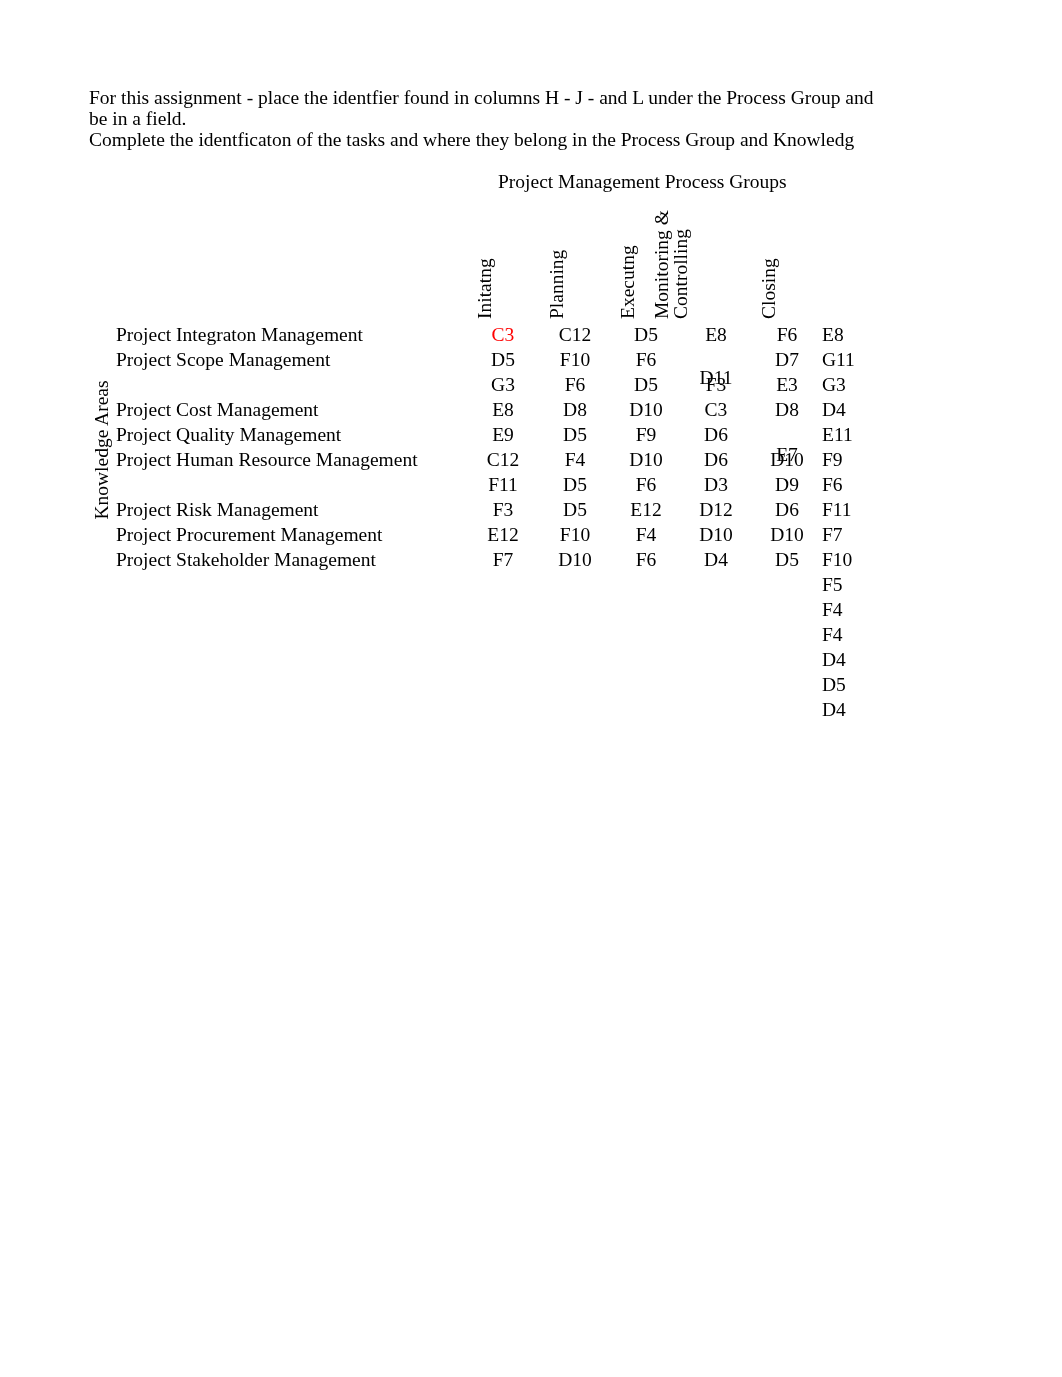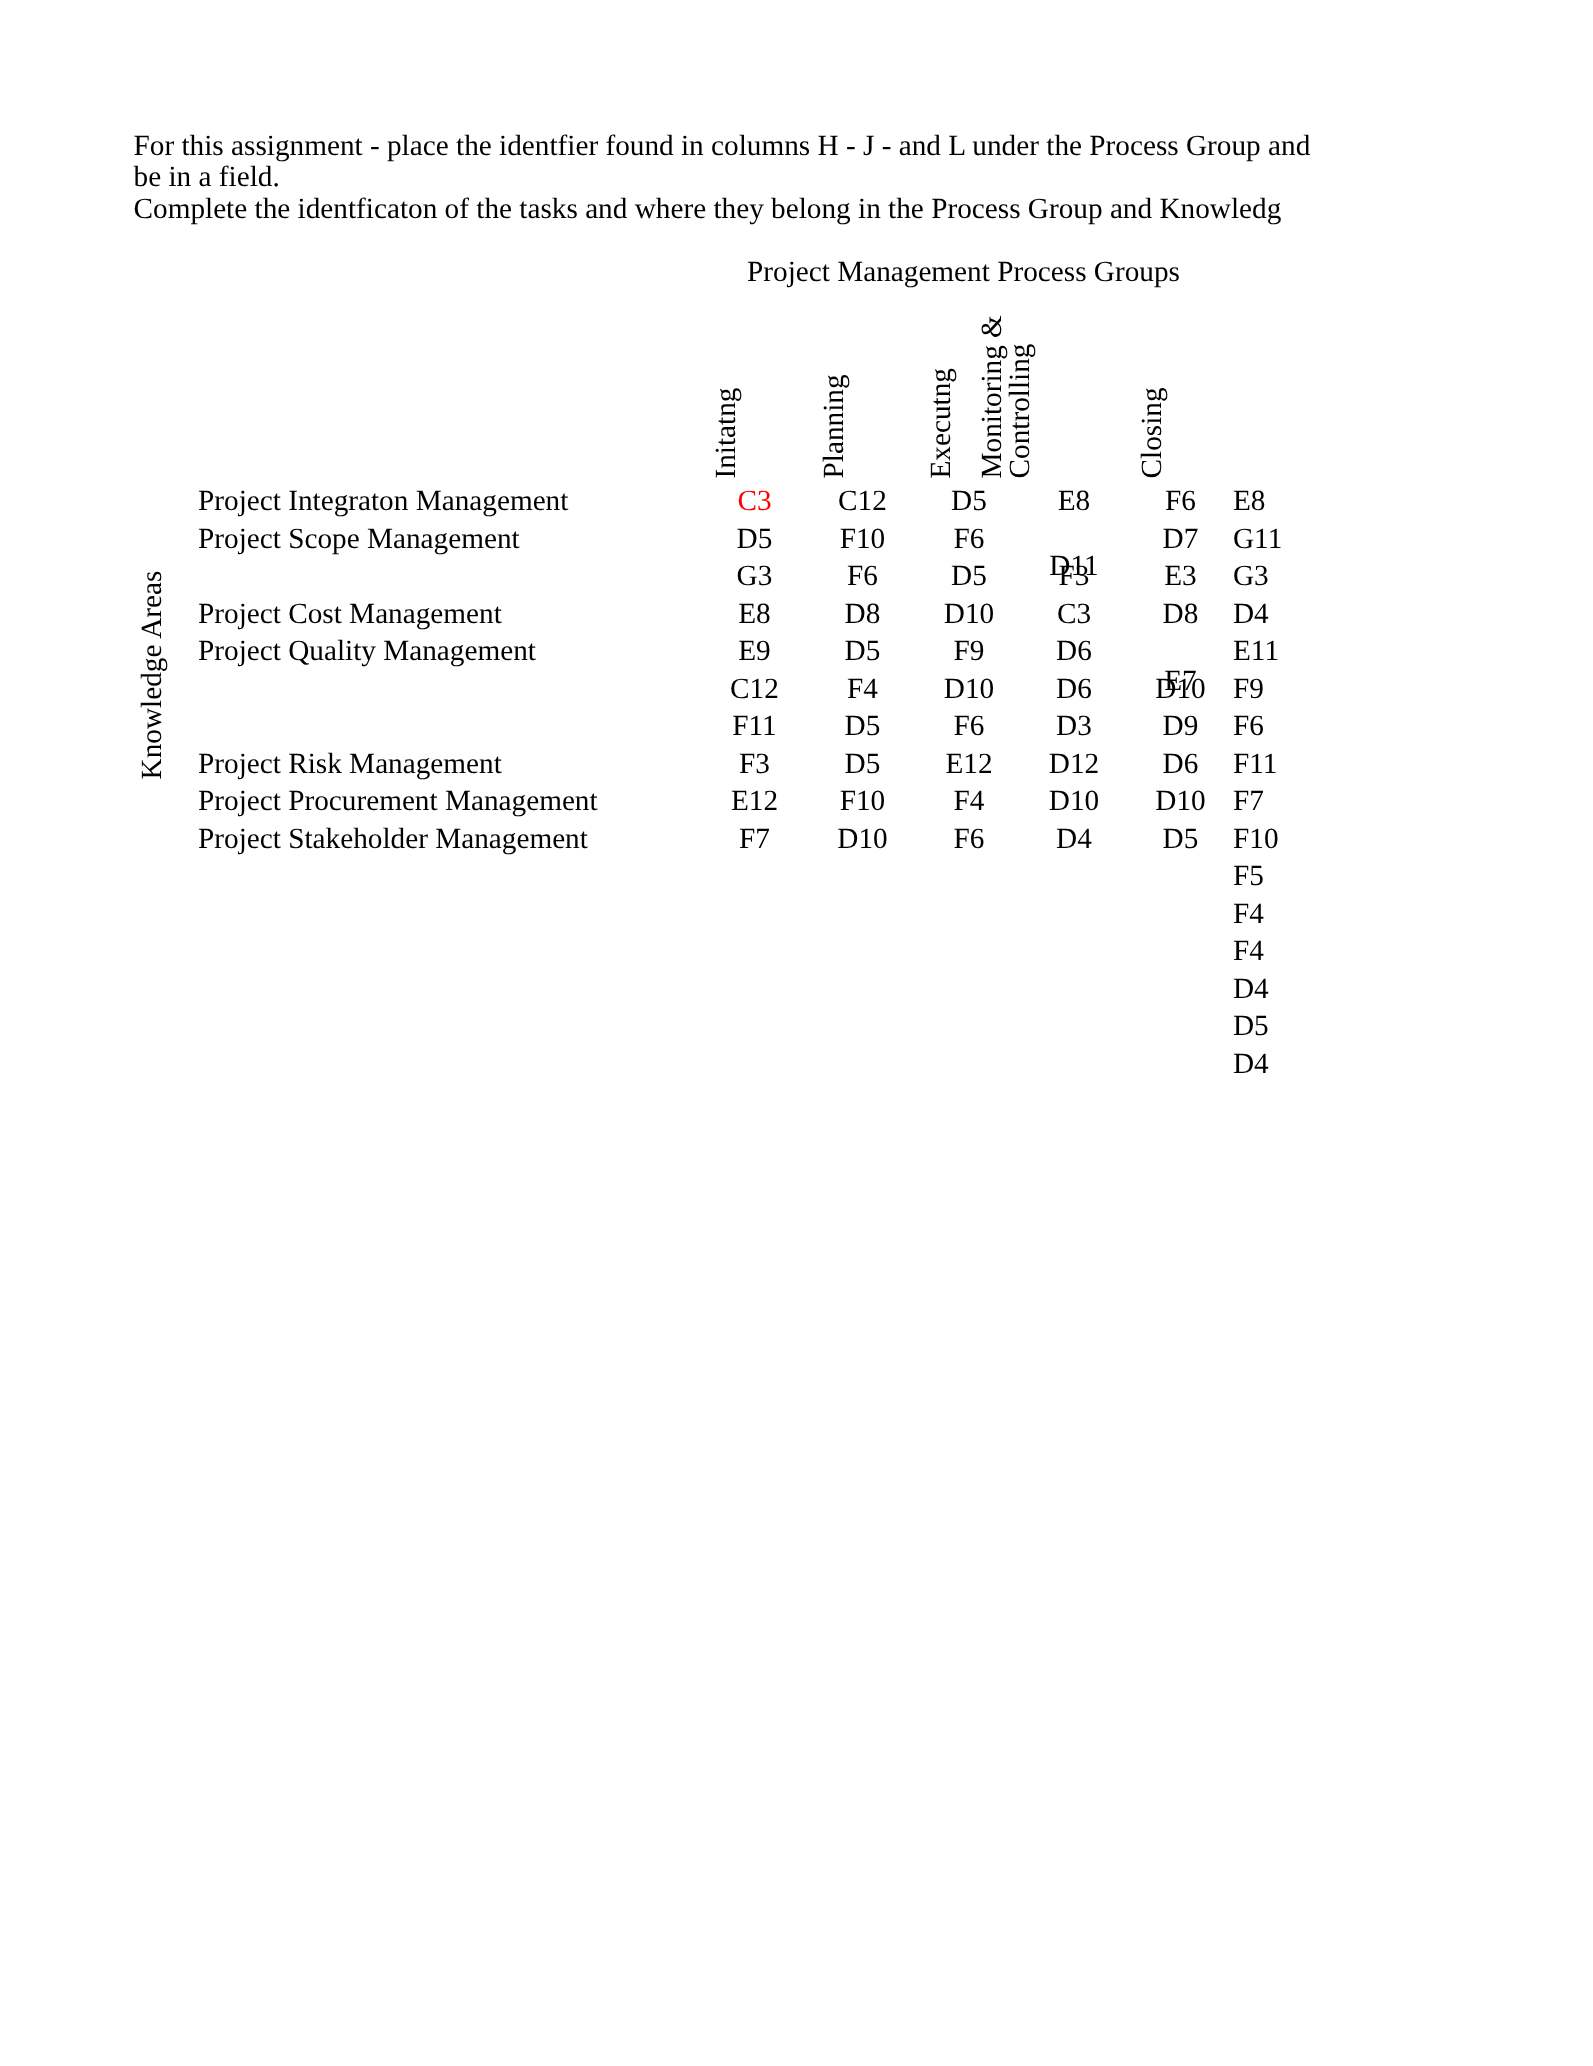--- a/index.html
+++ b/index.html
@@ -74,21 +74,21 @@
     width: 1px;
     height: 1px;
   }
   .col-head.two-line {
     line-height: 18.5px;
   }
 
   
   .row-label {
     position: absolute;
-    left: 132px;
+    left: 116px;
     font-size: 19.5px;
     line-height: 20px;
     white-space: nowrap;
     text-align: center;
   }
 
   
   .cell {
     position: absolute;
     font-size: 19.5px;
@@ -151,20 +151,21 @@
         <div>Controlling</div>
       </div>
     </div>
     <div class="col-head-wrap" style="left: 787px; top: 318px;">
       <div class="col-head" style="left: -8px;">Closing</div>
     </div>
     <div class="row-label" style="top: 325px;">Project Integraton Management</div>
     <div class="row-label" style="top: 350px;">Project Scope Management</div>
     <div class="row-label" style="top: 400px;">Project Cost Management</div>
     <div class="row-label" style="top: 425px;">Project Quality Management</div>
+    <div class="row-label" style="top: 450px;">Project Human Resource Management</div>
     <div class="row-label" style="top: 500px;">Project Risk Management</div>
     <div class="row-label" style="top: 525px;">Project Procurement Management</div>
     <div class="row-label" style="top: 550px;">Project Stakeholder Management</div>
     <div class="cell red" style="top: 325px; left: 463px; width: 80px;">C3</div>
     <div class="cell" style="top: 325px; left: 535px; width: 80px;">C12</div>
     <div class="cell" style="top: 325px; left: 606px; width: 80px;">D5</div>
     <div class="cell" style="top: 325px; left: 676px; width: 80px;">E8</div>
     <div class="cell" style="top: 325px; left: 747px; width: 80px;">F6</div>
     <div class="cell" style="top: 350px; left: 463px; width: 80px;">D5</div>
     <div class="cell" style="top: 350px; left: 535px; width: 80px;">F10</div>

